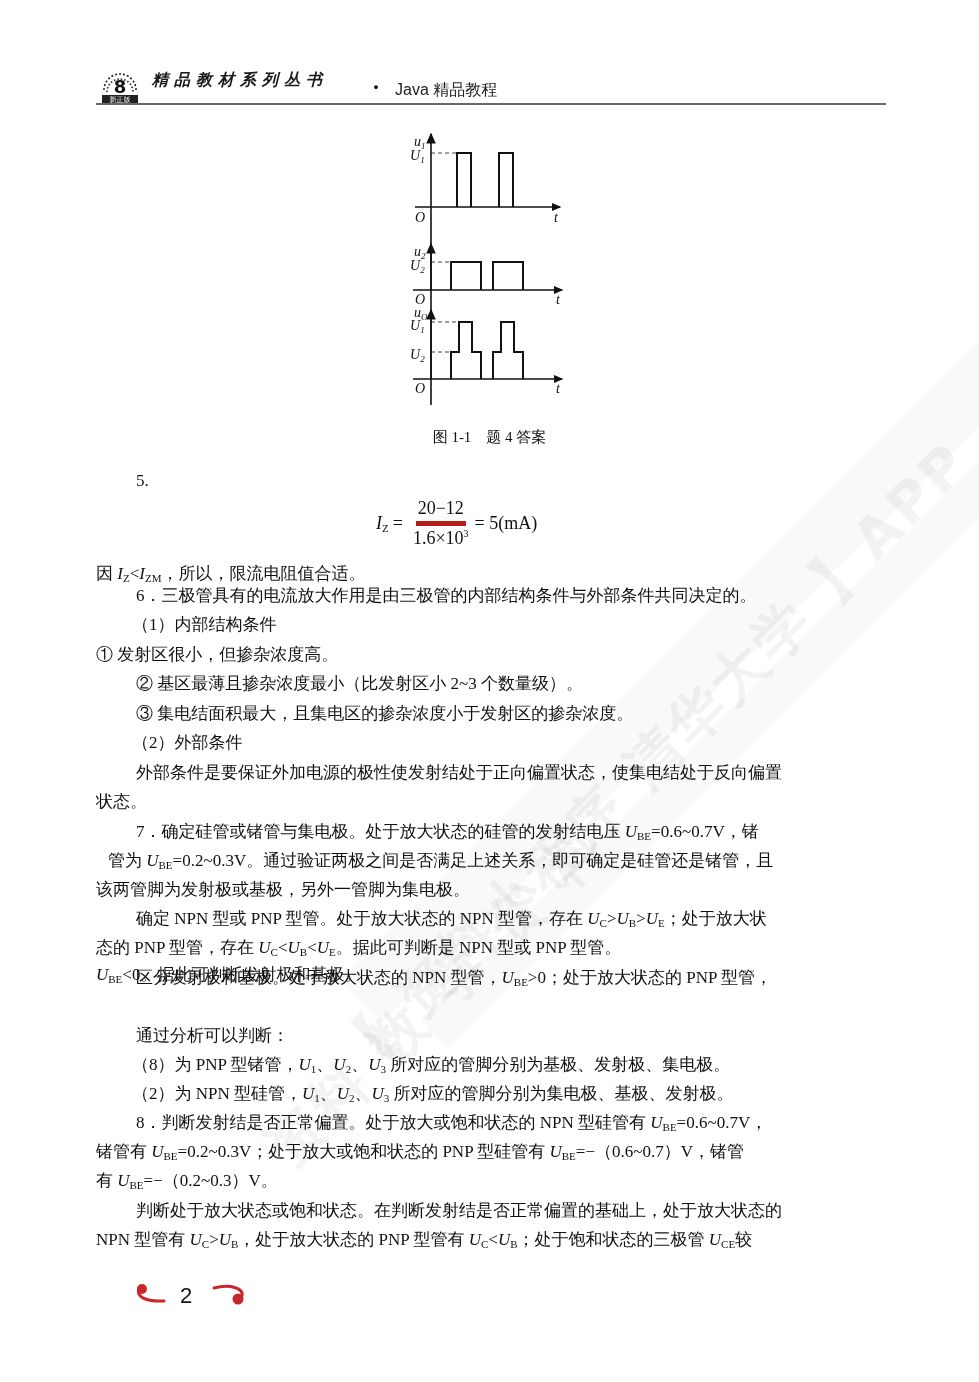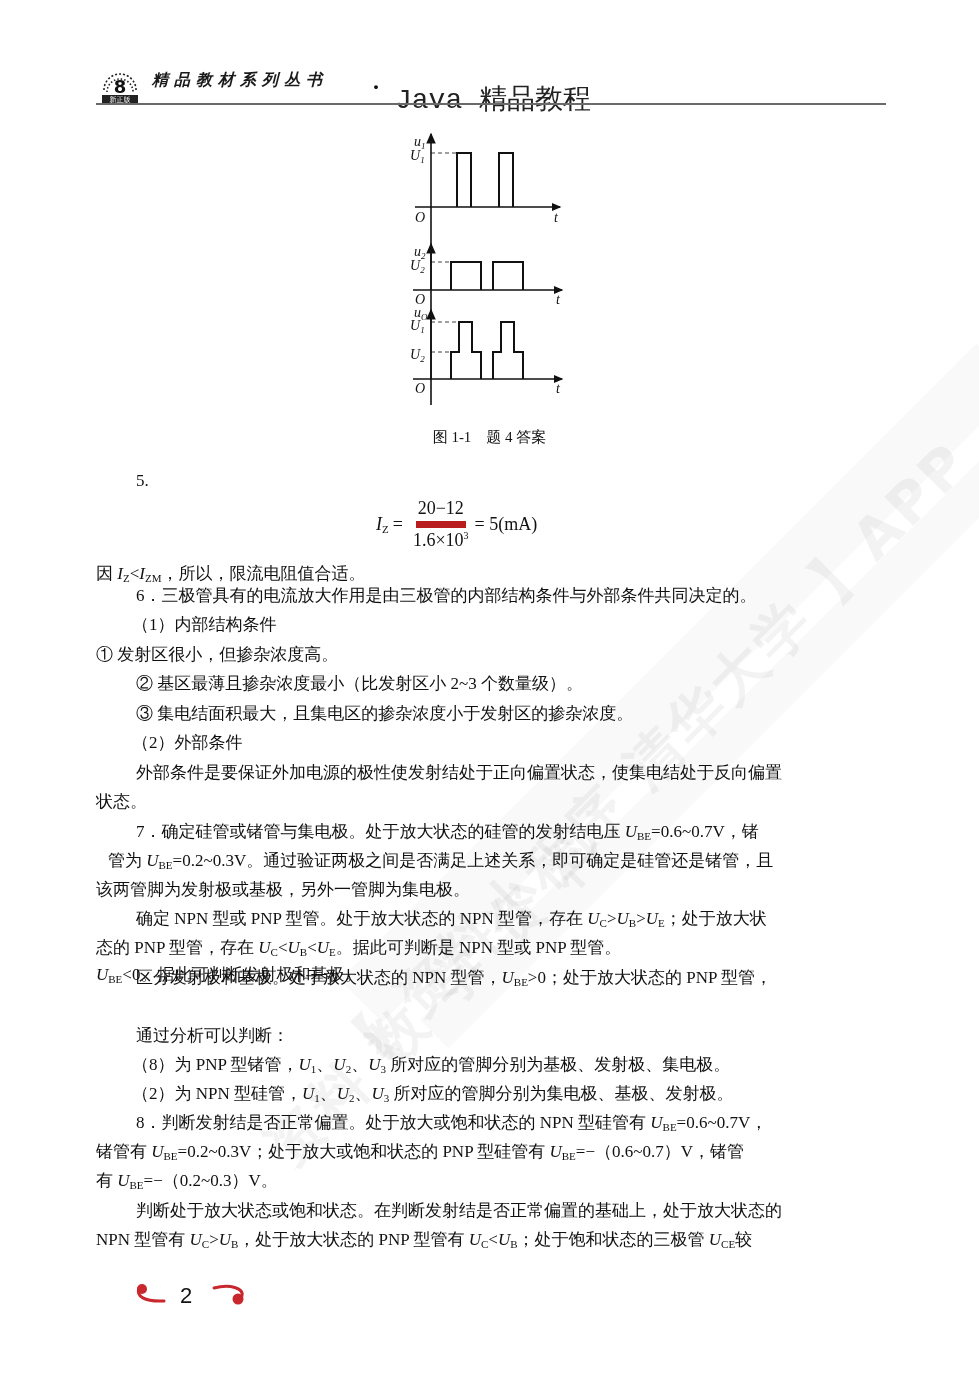--- a/index.html
+++ b/index.html
@@ -1,36 +1,36 @@
 <!DOCTYPE html>
 <html><head>
 <meta charset="utf-8">
 <style>
   html, body { margin:0; padding:0; background:#ffffff; }
   body { width:979px; height:1382px; position:relative; overflow:hidden;
          font-family: "Liberation Serif", "DejaVu Serif", serif; color:#111; }
   .abs { position:absolute; }
   .header-rule { position:absolute; left:96px; top:103px; width:790px; height:2px; background:#6a6a6a; }
   .header-series { position:absolute; left:152px; top:70px; font-family:"DejaVu Serif", serif; font-size:16px; font-style:italic; font-weight:bold; letter-spacing:6px; color:#1a1a1a; }
-  .header-sub { position:absolute; left:395px; top:80px; font-family:Liberation Mono, monospace; font-size:28px; color:#222; }
+  .header-sub { position:absolute; left:395px; top:80px; font-family:Liberation Sans, sans-serif; font-size:16px; color:#222; }
   .logo { position:absolute; left:98px; top:64px; width:44px; height:40px; }
   .watermark { position:absolute; left:270px; top:520px; font-family:"DejaVu Sans", sans-serif; font-size:56px; font-weight:bold; color:rgba(160,160,160,0.13); transform:rotate(-45deg); transform-origin:left top; white-space:nowrap; letter-spacing:4px; }
   .watermark2 { position:absolute; left:120px; top:1120px; font-family:"DejaVu Sans", sans-serif; font-size:56px; font-weight:bold; color:rgba(160,160,160,0.13); transform:rotate(-45deg); transform-origin:left top; white-space:nowrap; letter-spacing:4px; }
   .stripe { position:absolute; background:rgba(200,200,200,0.10); transform:rotate(-45deg); transform-origin:left top; }
   .figure { position:absolute; left:380px; top:125px; width:200px; height:285px; }
   .caption { position:absolute; left:0; width:979px; top:428px; text-align:center; font-size:15px; }
   .line { position:absolute; left:96px; width:790px; font-size:17px; line-height:20px; white-space:nowrap; }
   .ind { padding-left:40px; }
   .ind2 { padding-left:36px; }
   i.v { font-style:italic; }
   sub { font-size:11px; vertical-align:-3px; line-height:0; }
   sup { font-size:10px; vertical-align:7px; line-height:0; }
   .formula { position:absolute; left:376px; top:498px; font-size:18px; display:flex; align-items:center; }
   .frac { display:inline-flex; flex-direction:column; align-items:center; margin:0 4px; }
-  .frac .num { padding:0 2px 2px; border-bottom:7px solid #b91c1c; }
+  .frac .num { padding:0 2px 2px; border-bottom:5px solid #b91c1c; }
   .frac .den { padding:2px 2px 0; }
   .page-num { position:absolute; left:180px; top:1283px; font-family:"Liberation Sans", sans-serif; font-size:22px; color:#111; }
 </style>
 </head>
 <body>
 
 <div class="stripe" style="left:340px;top:980px;width:900px;height:60px;"></div>
 <div class="stripe" style="left:420px;top:1020px;width:900px;height:40px;"></div>
 <div class="watermark" style="left:320px;top:1040px;">【 资料小程序 清华大学 】APP</div>
 <div class="watermark2" style="left:250px;top:1130px;">资料 数 学 资 料</div>

